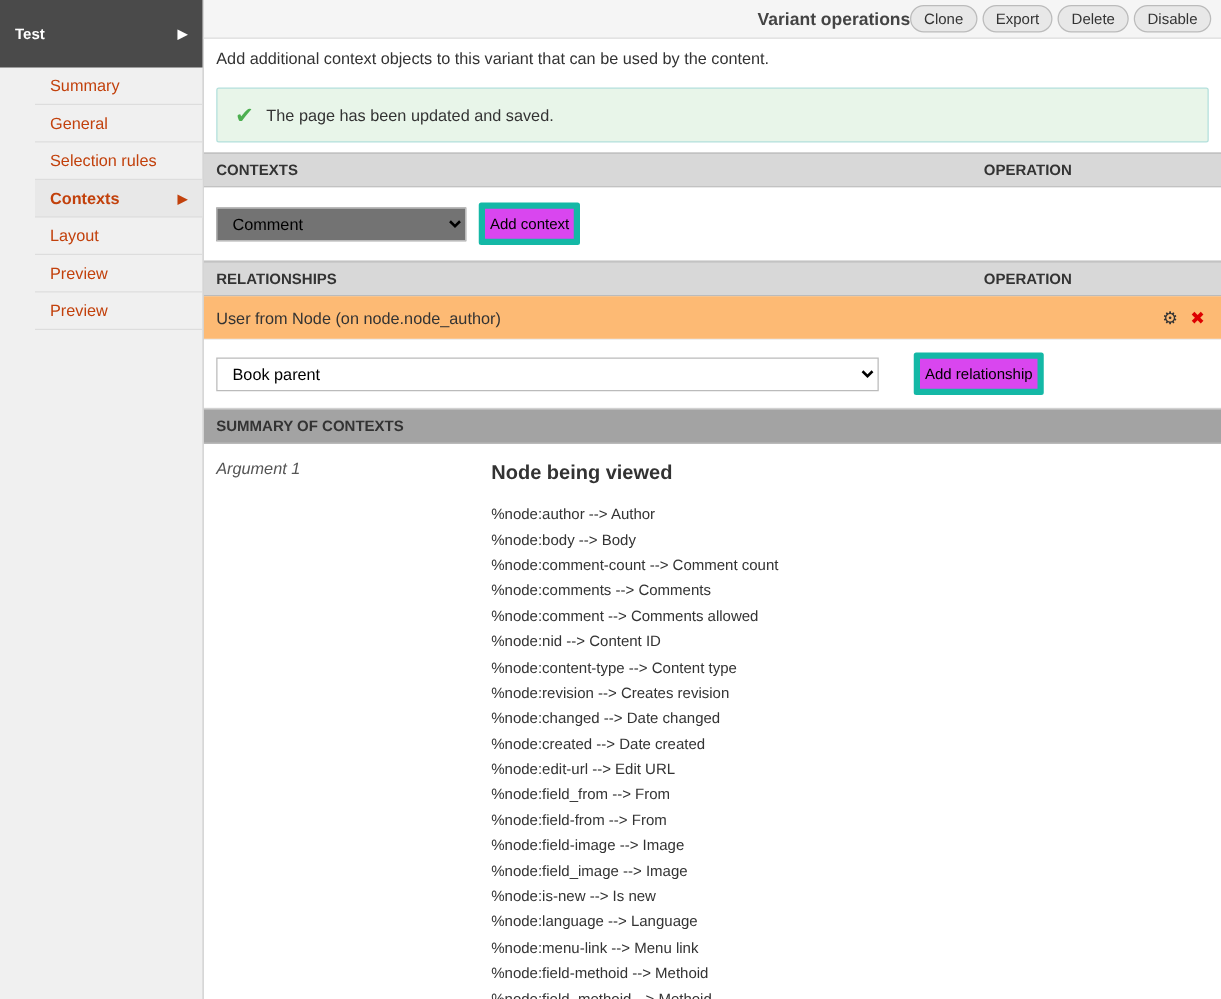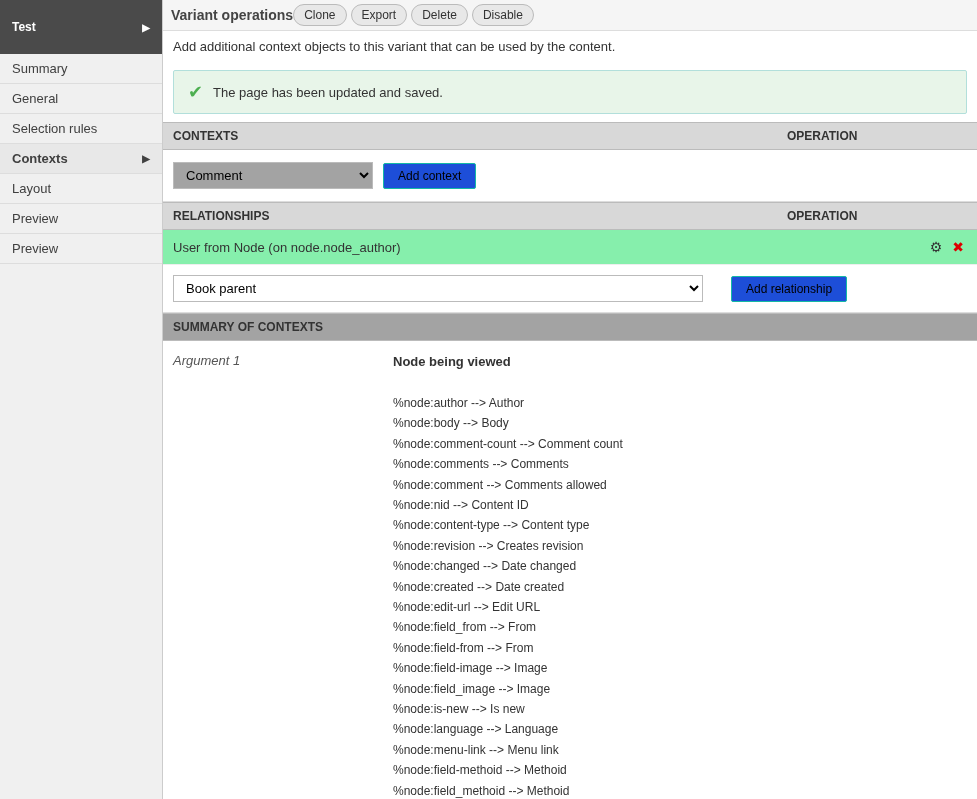--- a/index.html
+++ b/index.html
@@ -4,29 +4,29 @@
   <style>
     * { box-sizing: border-box; margin: 0; padding: 0; }
     body { font-family: Arial, sans-serif; font-size: 12px; background: #fff; color: #333; }
     
     .app-container { display: flex; width: 977px; min-height: 799px; }
     
     
     .sidebar { width: 163px; background: #f0f0f0; border-right: 1px solid #ccc; flex-shrink: 0; }
     .sidebar-header { background: #4a4a4a; color: #fff; padding: 20px 12px; font-weight: bold; display: flex; justify-content: space-between; align-items: center; cursor: pointer; }
     .sidebar-header .arrow { font-size: 10px; }
-    .sidebar-item { padding: 7px 12px; border-bottom: 1px solid #ddd; cursor: pointer; color: #404040; font-size: 13px; }
+    .sidebar-item { padding: 7px 12px; border-bottom: 1px solid #ddd; cursor: pointer; color: #c2410c; font-size: 13px; margin-left: 28px; }
     .sidebar-item.active { font-weight: bold; background: #e8e8e8; display: flex; justify-content: space-between; align-items: center; }
     .sidebar-item.active .arrow { font-size: 10px; }
     
     
     .main-content { flex: 1; padding: 0; overflow-y: auto; }
     
     
-    .top-bar { display: flex; justify-content: flex-start; align-items: center; padding: 4px 8px; background: #f5f5f5; border-bottom: 1px solid #ddd; }
+    .top-bar { display: flex; justify-content: flex-end; align-items: center; padding: 4px 8px; background: #f5f5f5; border-bottom: 1px solid #ddd; }
     .top-bar-title { font-size: 14px; font-weight: bold; color: #444; }
     .top-bar-actions { display: flex; gap: 4px; }
     .action-btn { padding: 3px 10px; background: #e8e8e8; border: 1px solid #bbb; font-size: 12px; cursor: pointer; color: #333; border-radius: 11px; }
     
     
     .description { padding: 8px 10px; font-size: 13px; color: #333; }
     
     
     .success-msg { margin: 8px 10px; padding: 10px 14px; background: #e8f5e9; border: 1px solid #b2dfdb; display: flex; align-items: center; gap: 10px; border-radius: 2px; }
     .success-icon { color: #4caf50; font-size: 18px; }
@@ -35,41 +35,41 @@
     
     .section-header { background: #d8d8d8; padding: 6px 10px; display: flex; align-items: center; border-top: 1px solid #bbb; border-bottom: 1px solid #bbb; }
     .section-header-title { font-size: 12px; font-weight: bold; color: #333; text-transform: uppercase; flex: 1; }
     .section-header-op { font-size: 12px; font-weight: bold; color: #333; text-transform: uppercase; width: 180px; text-align: left; }
     
     
     .section-content { padding: 12px 10px; border-bottom: 1px solid #ddd; background: #fff; }
     
     
     .context-row { display: flex; align-items: center; gap: 10px; }
-    .context-select { padding: 4px 8px; border: 1px solid #bbb; background: #a3a3a3; font-size: 13px; width: 200px; }
-    .add-btn { padding: 5px 14px; background: #1d4ed8; border: 1px solid #14b8a6; font-size: 12px; cursor: pointer; border-radius: 2px; }
+    .context-select { padding: 4px 8px; border: 1px solid #bbb; background: #737373; font-size: 13px; width: 200px; }
+    .add-btn { padding: 5px 4px; background: #d946ef; border: 5px solid #14b8a6; font-size: 12px; cursor: pointer; border-radius: 2px; }
     
     
     .rel-section { border-bottom: 1px solid #ddd; }
-    .rel-row { display: flex; align-items: center; padding: 8px 10px; border-bottom: 1px solid #eee; background: #86efac; }
+    .rel-row { display: flex; align-items: center; padding: 8px 10px; border-bottom: 1px solid #eee; background: #fdba74; }
     .rel-name { flex: 1; font-size: 13px; }
     .rel-actions { display: flex; gap: 4px; align-items: center; }
     .icon-btn { width: 18px; height: 18px; cursor: pointer; display: inline-flex; align-items: center; justify-content: center; font-size: 14px; }
     
     .rel-add-row { padding: 10px 10px; background: #fff; display: flex; align-items: center; gap: 28px; }
     .rel-select { padding: 4px 8px; border: 1px solid #bbb; background: #fff; font-size: 13px; flex: 1; max-width: 530px; }
     
     
     .summary-section { background: #fff; }
     .summary-header { background: #a3a3a3; padding: 6px 10px; border-top: 1px solid #bbb; border-bottom: 1px solid #bbb; }
     .summary-header-title { font-size: 12px; font-weight: bold; color: #333; text-transform: uppercase; }
     .summary-content { padding: 10px; display: flex; gap: 0; }
     .summary-left { width: 220px; font-style: italic; font-size: 13px; color: #555; padding-top: 2px; }
     .summary-right { flex: 1; font-size: 12px; line-height: 1.7; color: #333; }
-    .summary-right .node-title { font-weight: bold; font-size: 13px; margin-bottom: 20px; }
+    .summary-right .node-title { font-weight: bold; font-size: 16px; margin-bottom: 9px; }
   </style>
 </head>
 <body>
 
 <div class="app-container">
 
   <div class="sidebar">
     <div class="sidebar-header">
       <span>Test</span>
       <span class="arrow">▶</span>

